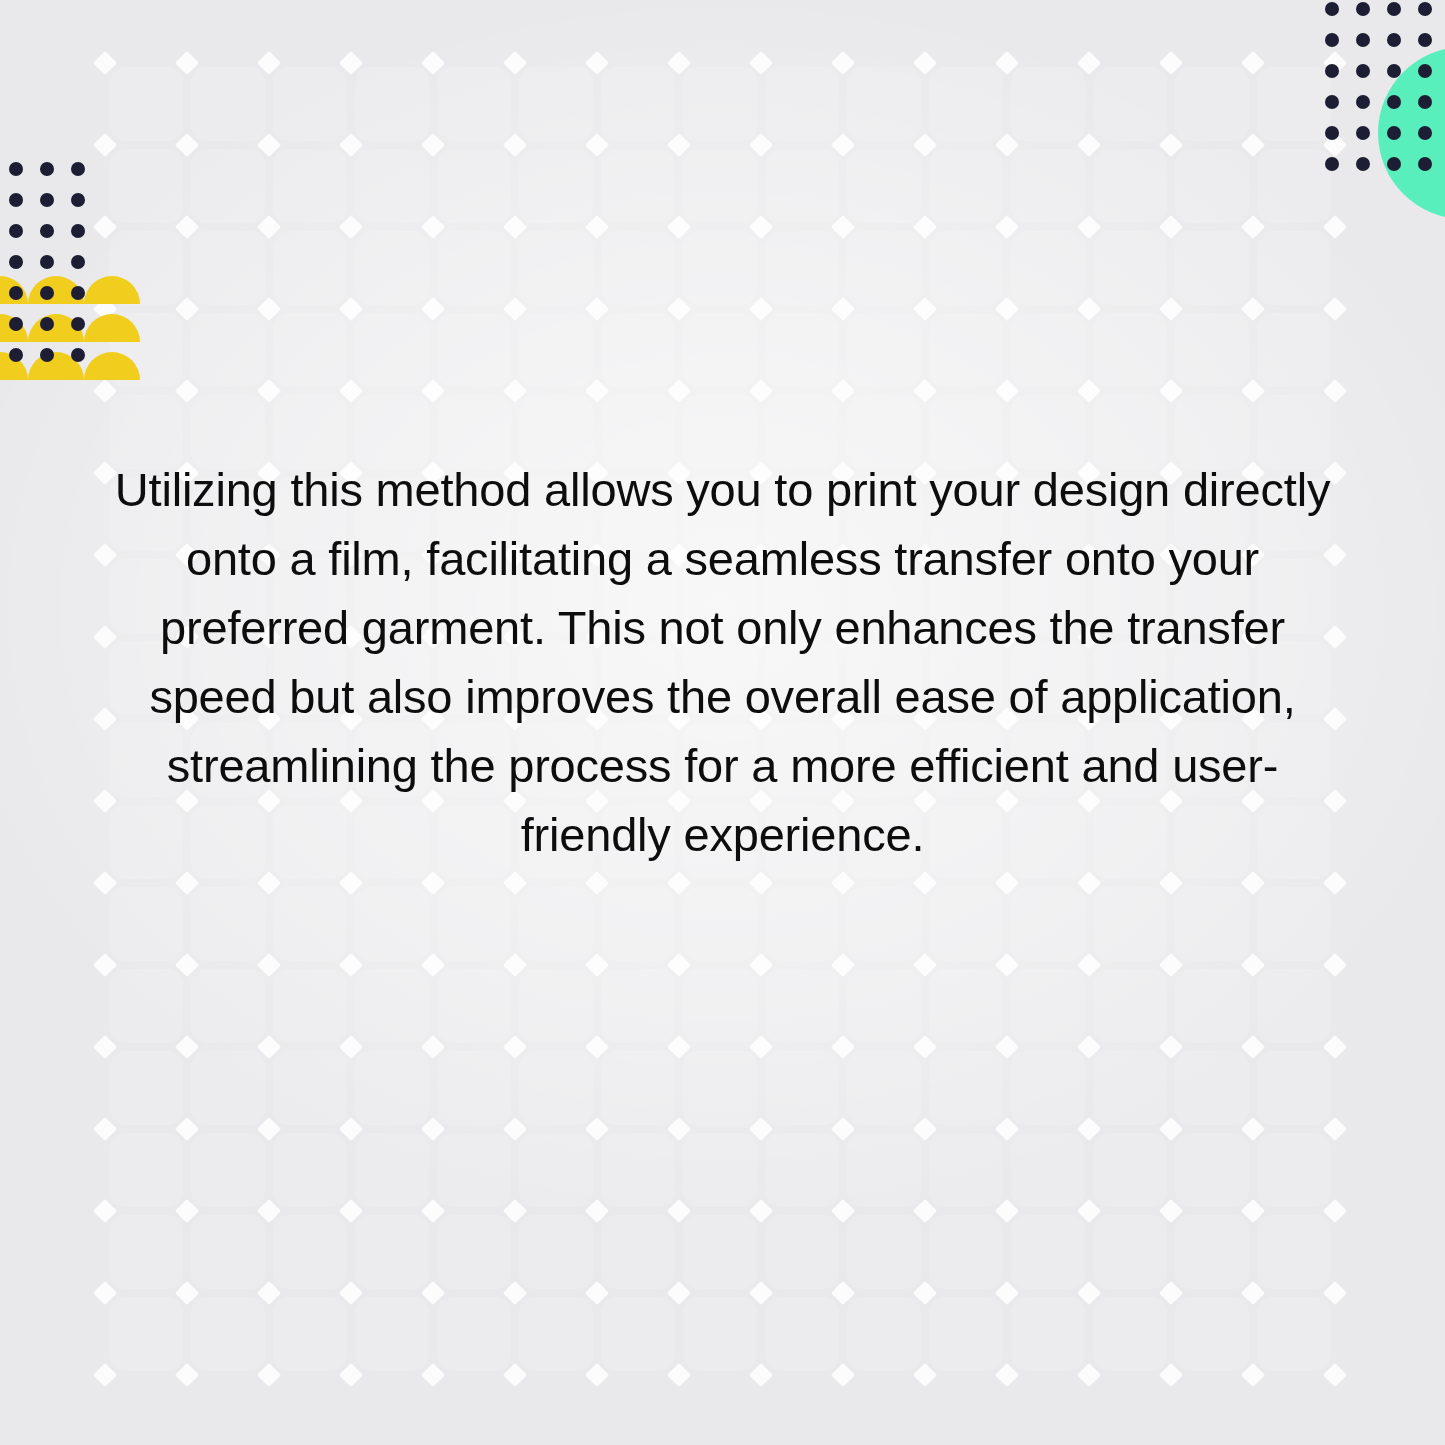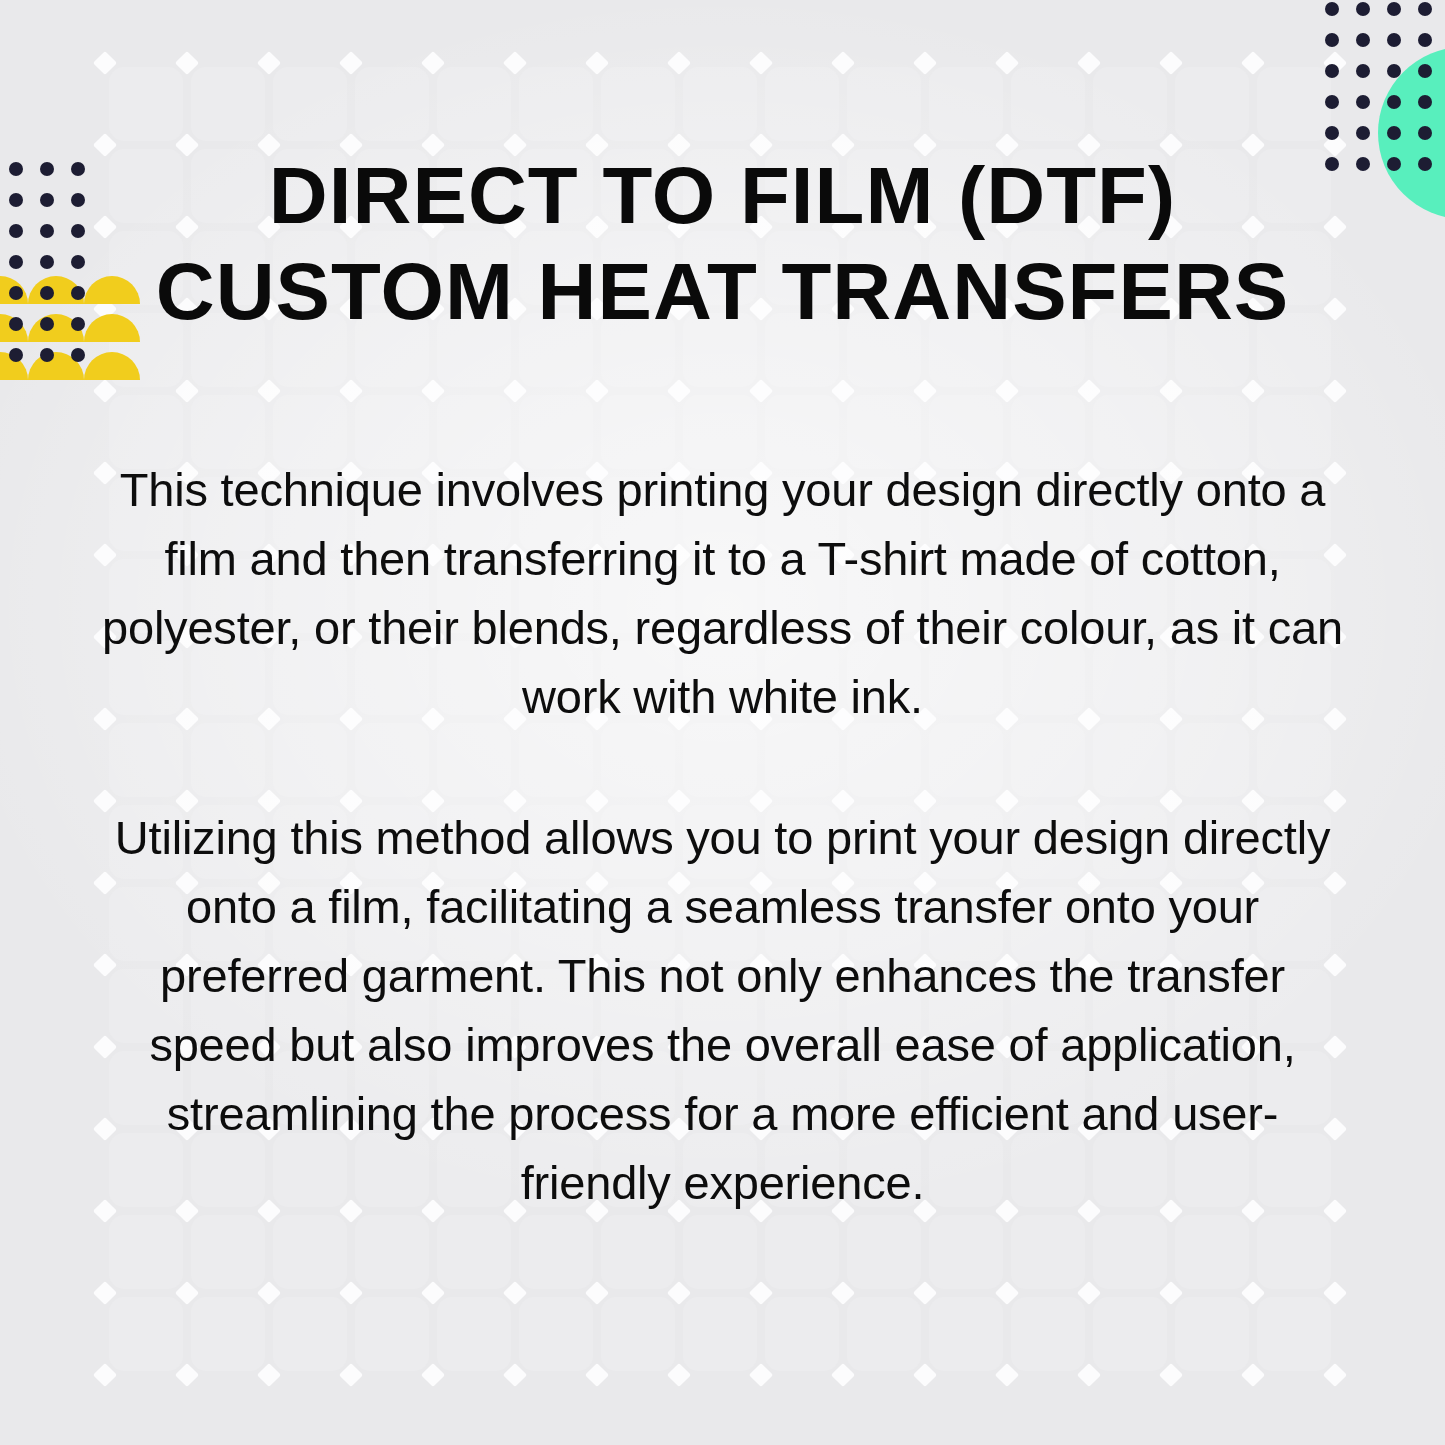--- a/index.html
+++ b/index.html
@@ -732,24 +732,19 @@
       <div class="dot" style="left:0px;top:155px;"></div>
       <div class="dot" style="left:31px;top:155px;"></div>
       <div class="dot" style="left:62px;top:155px;"></div>
       <div class="dot" style="left:0px;top:186px;"></div>
       <div class="dot" style="left:31px;top:186px;"></div>
       <div class="dot" style="left:62px;top:186px;"></div>
     </div>
 
   <div class="content">
 
-    <div class="title-block">
-      <div class="title-line">DIRECT TO FILM (DTF)</div>
-      <div class="title-line">CUSTOM HEAT TRANSFERS</div>
-    </div>
 
     <div class="body-block">
-      <p class="para">This technique involves printing your design directly onto a film and then transferring it to a T-shirt made of cotton, polyester, or their blends, regardless of their colour, as it can work with white ink.</p>
       <p class="para">Utilizing this method allows you to print your design directly onto a film, facilitating a seamless transfer onto your preferred garment. This not only enhances the transfer speed but also improves the overall ease of application, streamlining the process for a more efficient and user-friendly experience.</p>
     </div>
 
   </div>
 </div>
 
 </body></html>

